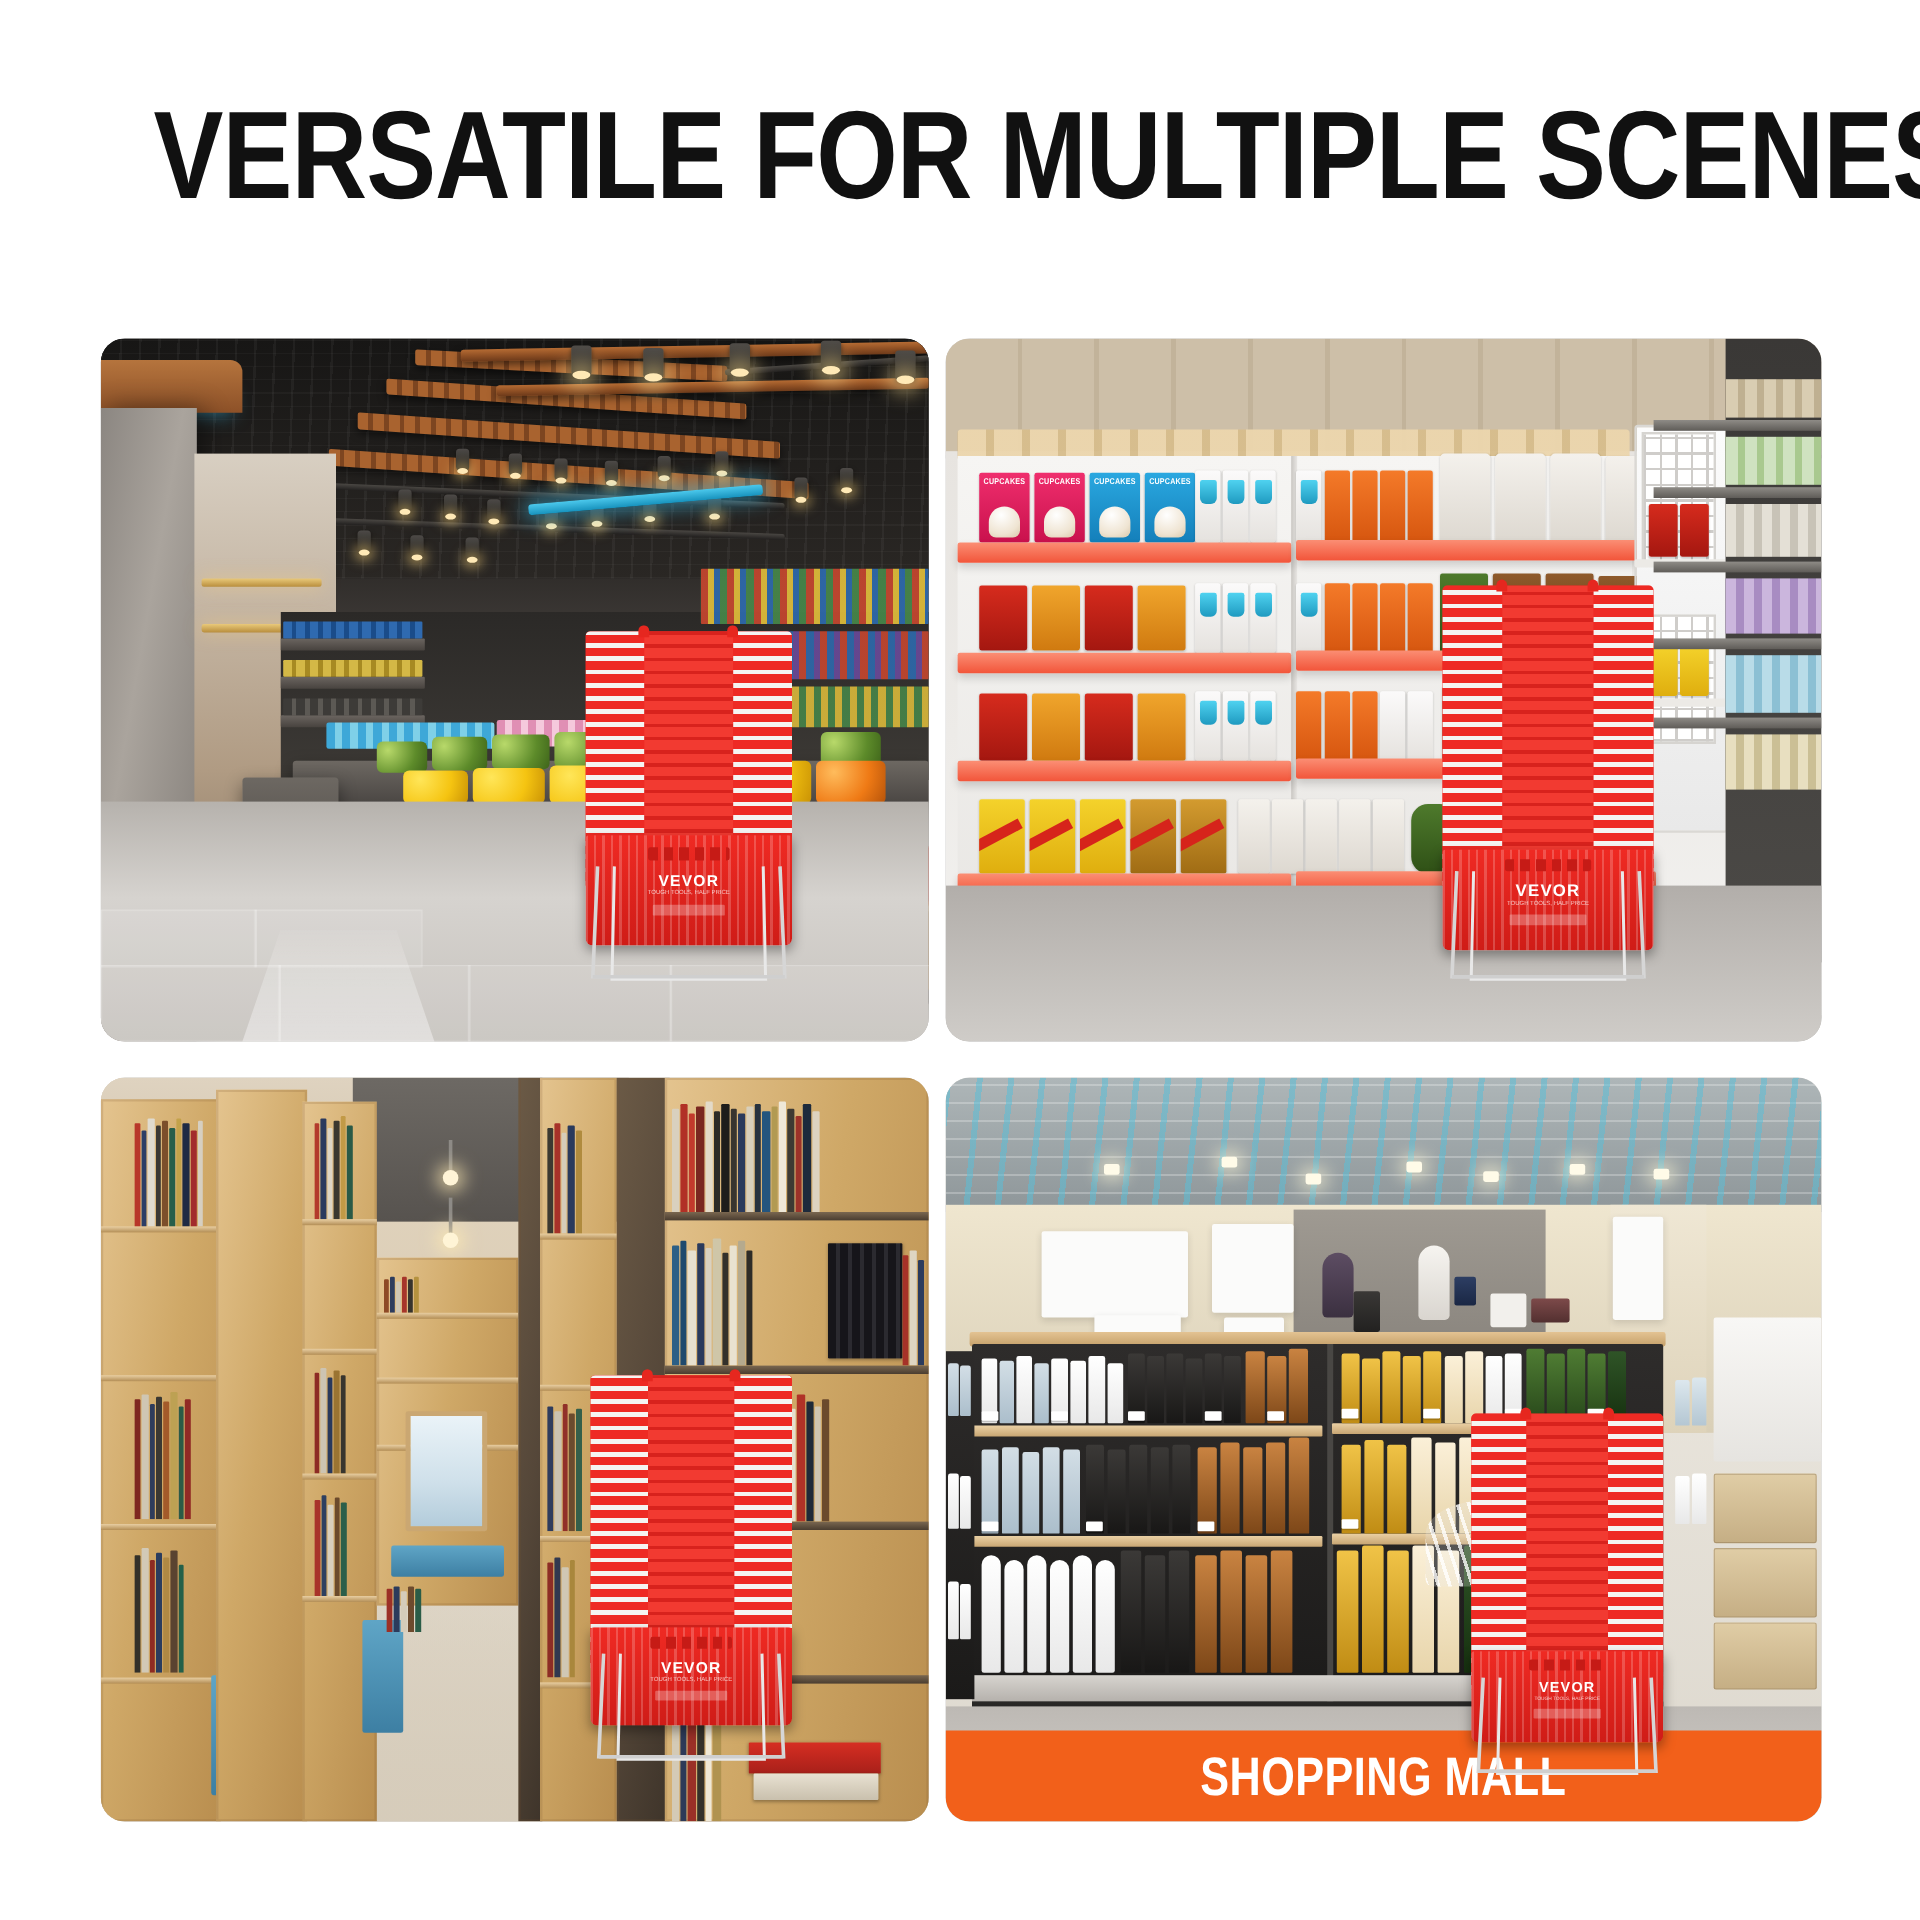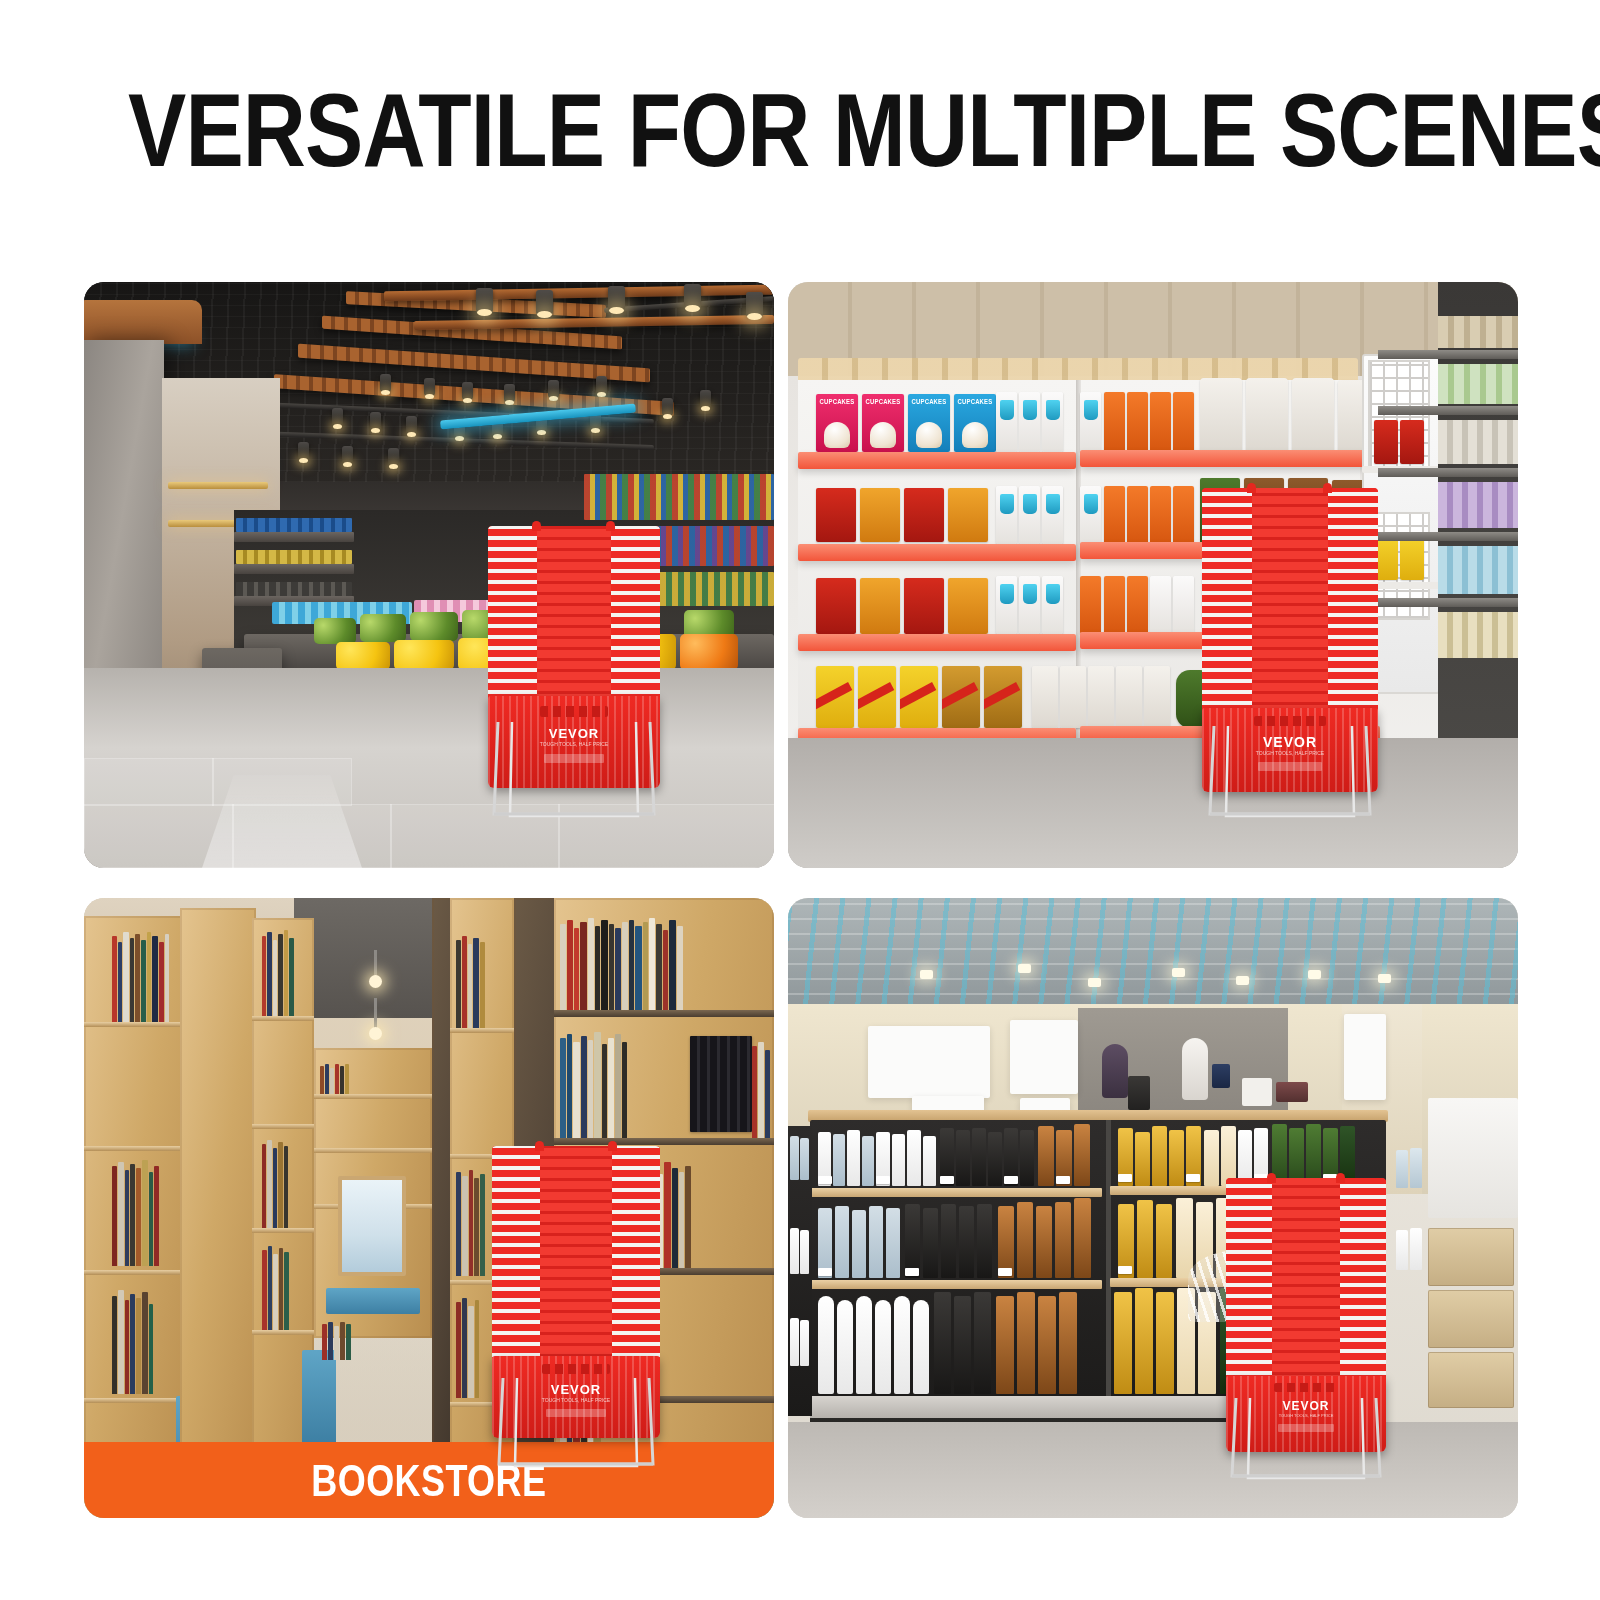--- a/index.html
+++ b/index.html
@@ -1067,23 +1067,20 @@
           <div class="basket-frame">
             <svg viewBox="0 0 168 326" preserveAspectRatio="none">
               <path d="M11 232 L7 318 L161 318 L157 232" fill="none" stroke="#d6d6d6" stroke-width="3"></path>
               <path d="M25 232 L23 320 L145 320 L143 232" fill="none" stroke="#e8e8e8" stroke-width="2.5"></path>
               <line x1="7" y1="318" x2="161" y2="318" stroke="#cfcfcf" stroke-width="3"></line>
             </svg>
           </div>
         </div>
 
       </div>
-      <div class="caption">
-        <span class="caption-text">BOOKSTORE</span>
-      </div>
     </div>
 
     <div class="panel">
       <div class="scene mall" style="height:620px">
 
         <div class="mall-ceiling"></div>
         <div class="mall-ceillight" style="left:132px;top:72px;"></div>
         <div class="mall-ceillight" style="left:230px;top:66px;"></div>
         <div class="mall-ceillight" style="left:300px;top:80px;"></div>
         <div class="mall-ceillight" style="left:384px;top:70px;"></div>
@@ -1260,16 +1257,19 @@
           <div class="basket-frame">
             <svg viewBox="0 0 160 306" preserveAspectRatio="none">
               <path d="M10 220 L6 298 L154 298 L150 220" fill="none" stroke="#d6d6d6" stroke-width="3"></path>
               <path d="M24 220 L22 300 L138 300 L136 220" fill="none" stroke="#e8e8e8" stroke-width="2.5"></path>
               <line x1="6" y1="298" x2="154" y2="298" stroke="#cfcfcf" stroke-width="3"></line>
             </svg>
           </div>
         </div>
 
       </div>
+      <div class="caption">
+        <span class="caption-text">SHOPPING MALL</span>
+      </div>
     </div>
 
   </div>
 </div>
 
 </body></html>

